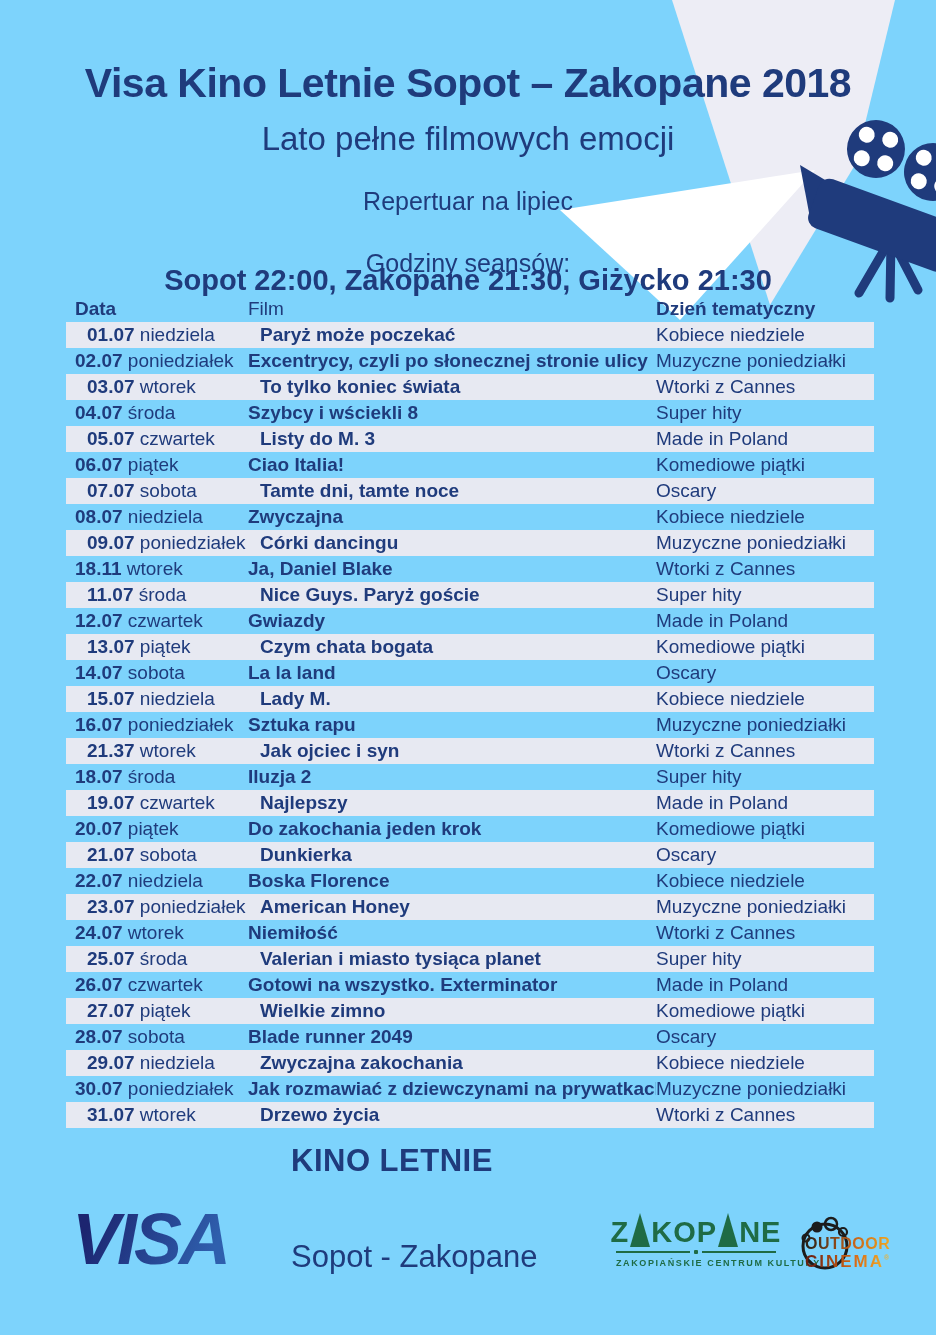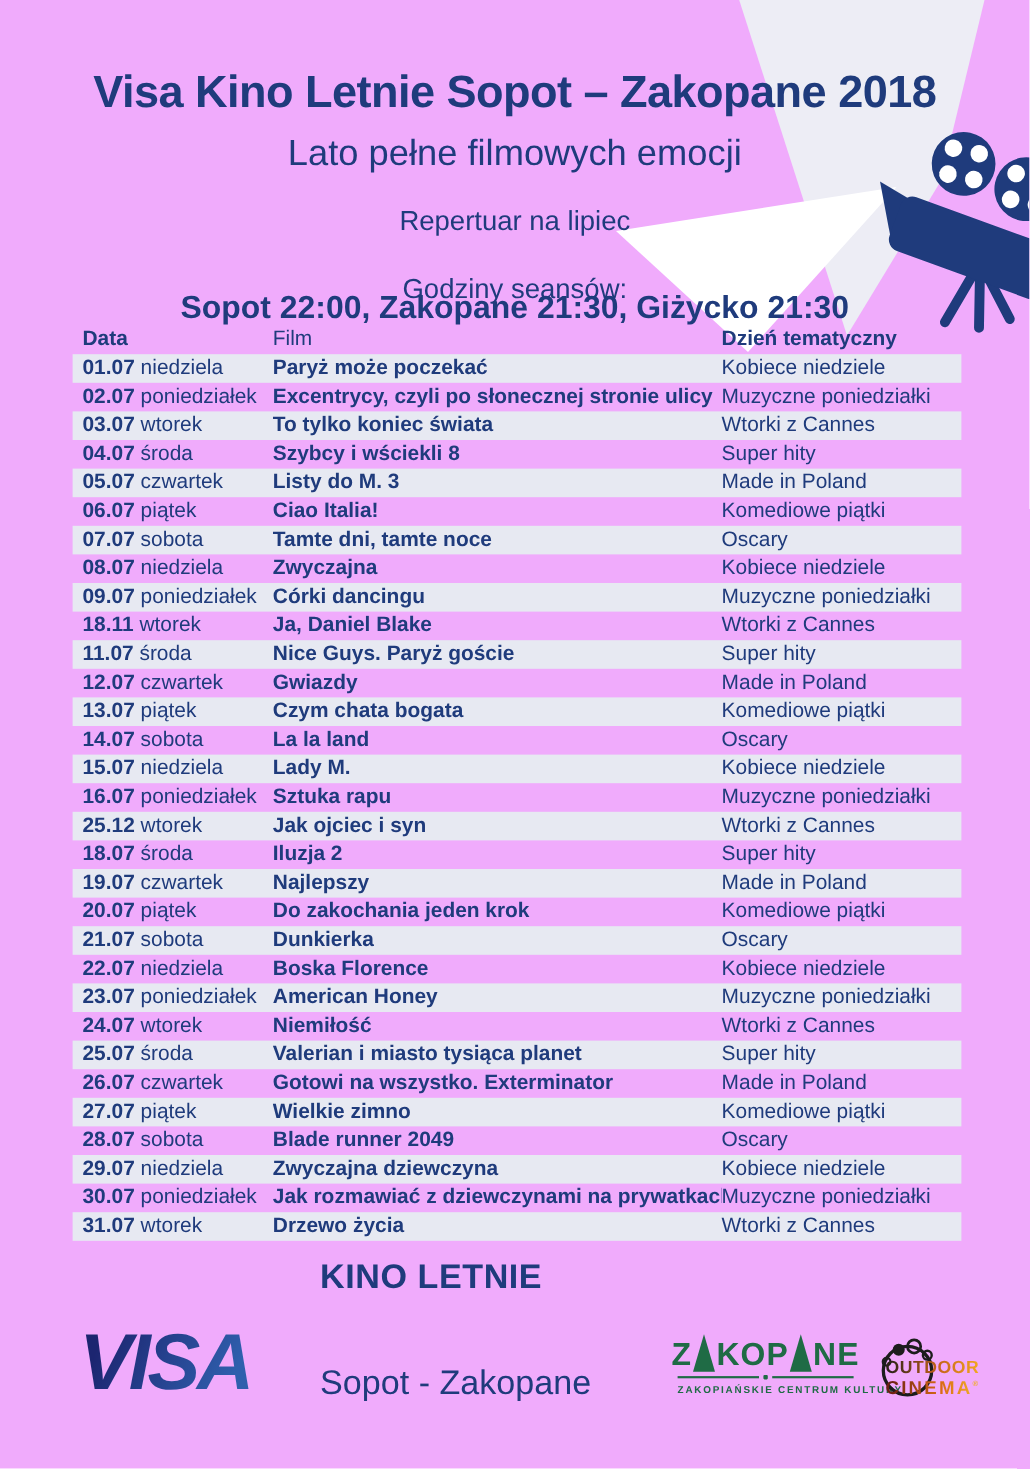--- a/index.html
+++ b/index.html
@@ -1,35 +1,35 @@
 <!DOCTYPE html>
 <html><head>
 <meta charset="utf-8">
 <style>
   html,body { margin:0; padding:0; background:#fff; }
   .page {
-    position:relative; width:936px; height:1335px; background:#f0abfc;
+    position:relative; width:936px; height:1335px; background:#7dd3fc;
     font-family:"Liberation Sans", sans-serif; overflow:hidden;
     color:#1f3b7c;
   }
   svg.deco { position:absolute; left:0; top:0; pointer-events:none; }
 
   
   .hwrap { position:absolute; left:0; width:100%; text-align:center; line-height:1.05; white-space:nowrap; }
   .h-title { top:62px;  font-size:41px; font-weight:bold; letter-spacing:-0.5px; }
   .h-sub   { top:122px; font-size:33px; font-weight:400; }
   .h-rep   { top:188px; font-size:25px; font-weight:400; }
   .h-god   { top:250px; font-size:25px; font-weight:400; }
   .h-times { top:265px; font-size:29px; font-weight:bold; }
 
   
   .table { position:absolute; left:66px; top:299px; width:808px; font-size:19px; }
   .thead { display:flex; height:23px; line-height:20px; font-weight:bold; }
   .row   { display:flex; height:26px; line-height:26px; white-space:nowrap; }
-  .row.stripe { background:#e7e9f2; }
+  .row.stripe { background:#e7e9f2;padding-left:12px; }
   .c-date  { width:182px; padding-left:9px; box-sizing:border-box; flex:none; }
   .c-film  { flex:1; font-weight:bold; overflow:hidden; }
   .thead .c-film { font-weight:normal; }
   .c-theme { flex:none; text-align:left; padding-right:8px; min-width:210px; }
   .row .c-theme { font-weight:400; }
   .c-date .d { font-weight:bold; }
 
   
   .visa {
     position:absolute; left:72px; top:1198px;
@@ -190,21 +190,21 @@
       <div class="c-date"><span class="d">15.07</span> <span>niedziela</span></div>
       <div class="c-film">Lady M.</div>
       <div class="c-theme">Kobiece niedziele</div>
     </div>
         <div class="row">
       <div class="c-date"><span class="d">16.07</span> <span>poniedziałek</span></div>
       <div class="c-film">Sztuka rapu</div>
       <div class="c-theme">Muzyczne poniedziałki</div>
     </div>
         <div class="row stripe">
-      <div class="c-date"><span class="d">25.12</span> <span>wtorek</span></div>
+      <div class="c-date"><span class="d">21.37</span> <span>wtorek</span></div>
       <div class="c-film">Jak ojciec i syn</div>
       <div class="c-theme">Wtorki z Cannes</div>
     </div>
         <div class="row">
       <div class="c-date"><span class="d">18.07</span> <span>środa</span></div>
       <div class="c-film">Iluzja 2</div>
       <div class="c-theme">Super hity</div>
     </div>
         <div class="row stripe">
       <div class="c-date"><span class="d">19.07</span> <span>czwartek</span></div>
@@ -251,21 +251,21 @@
       <div class="c-film">Wielkie zimno</div>
       <div class="c-theme">Komediowe piątki</div>
     </div>
         <div class="row">
       <div class="c-date"><span class="d">28.07</span> <span>sobota</span></div>
       <div class="c-film">Blade runner 2049</div>
       <div class="c-theme">Oscary</div>
     </div>
         <div class="row stripe">
       <div class="c-date"><span class="d">29.07</span> <span>niedziela</span></div>
-      <div class="c-film">Zwyczajna dziewczyna</div>
+      <div class="c-film">Zwyczajna zakochania</div>
       <div class="c-theme">Kobiece niedziele</div>
     </div>
         <div class="row">
       <div class="c-date"><span class="d">30.07</span> <span>poniedziałek</span></div>
       <div class="c-film">Jak rozmawiać z dziewczynami na prywatkach</div>
       <div class="c-theme">Muzyczne poniedziałki</div>
     </div>
         <div class="row stripe">
       <div class="c-date"><span class="d">31.07</span> <span>wtorek</span></div>
       <div class="c-film">Drzewo życia</div>

